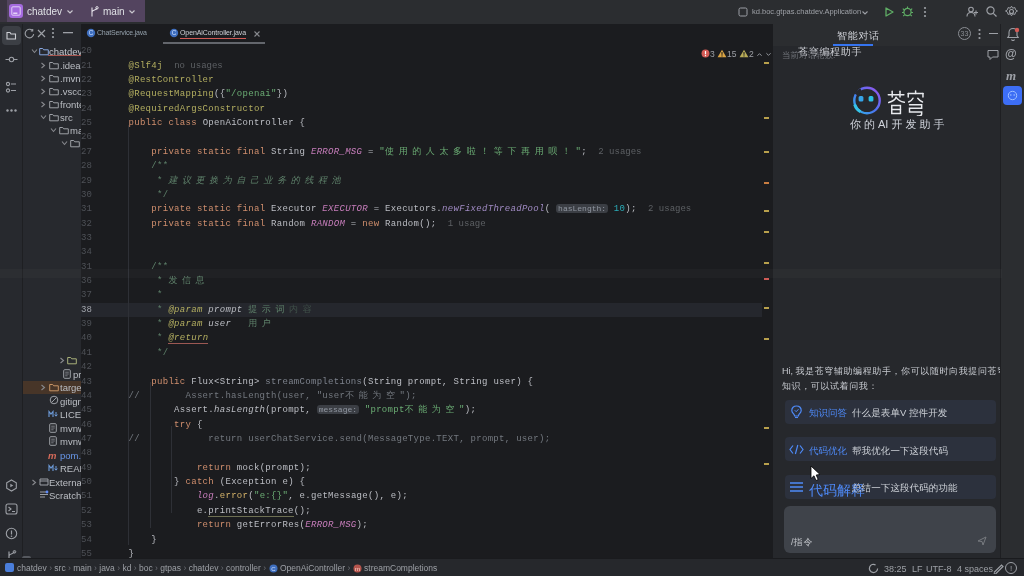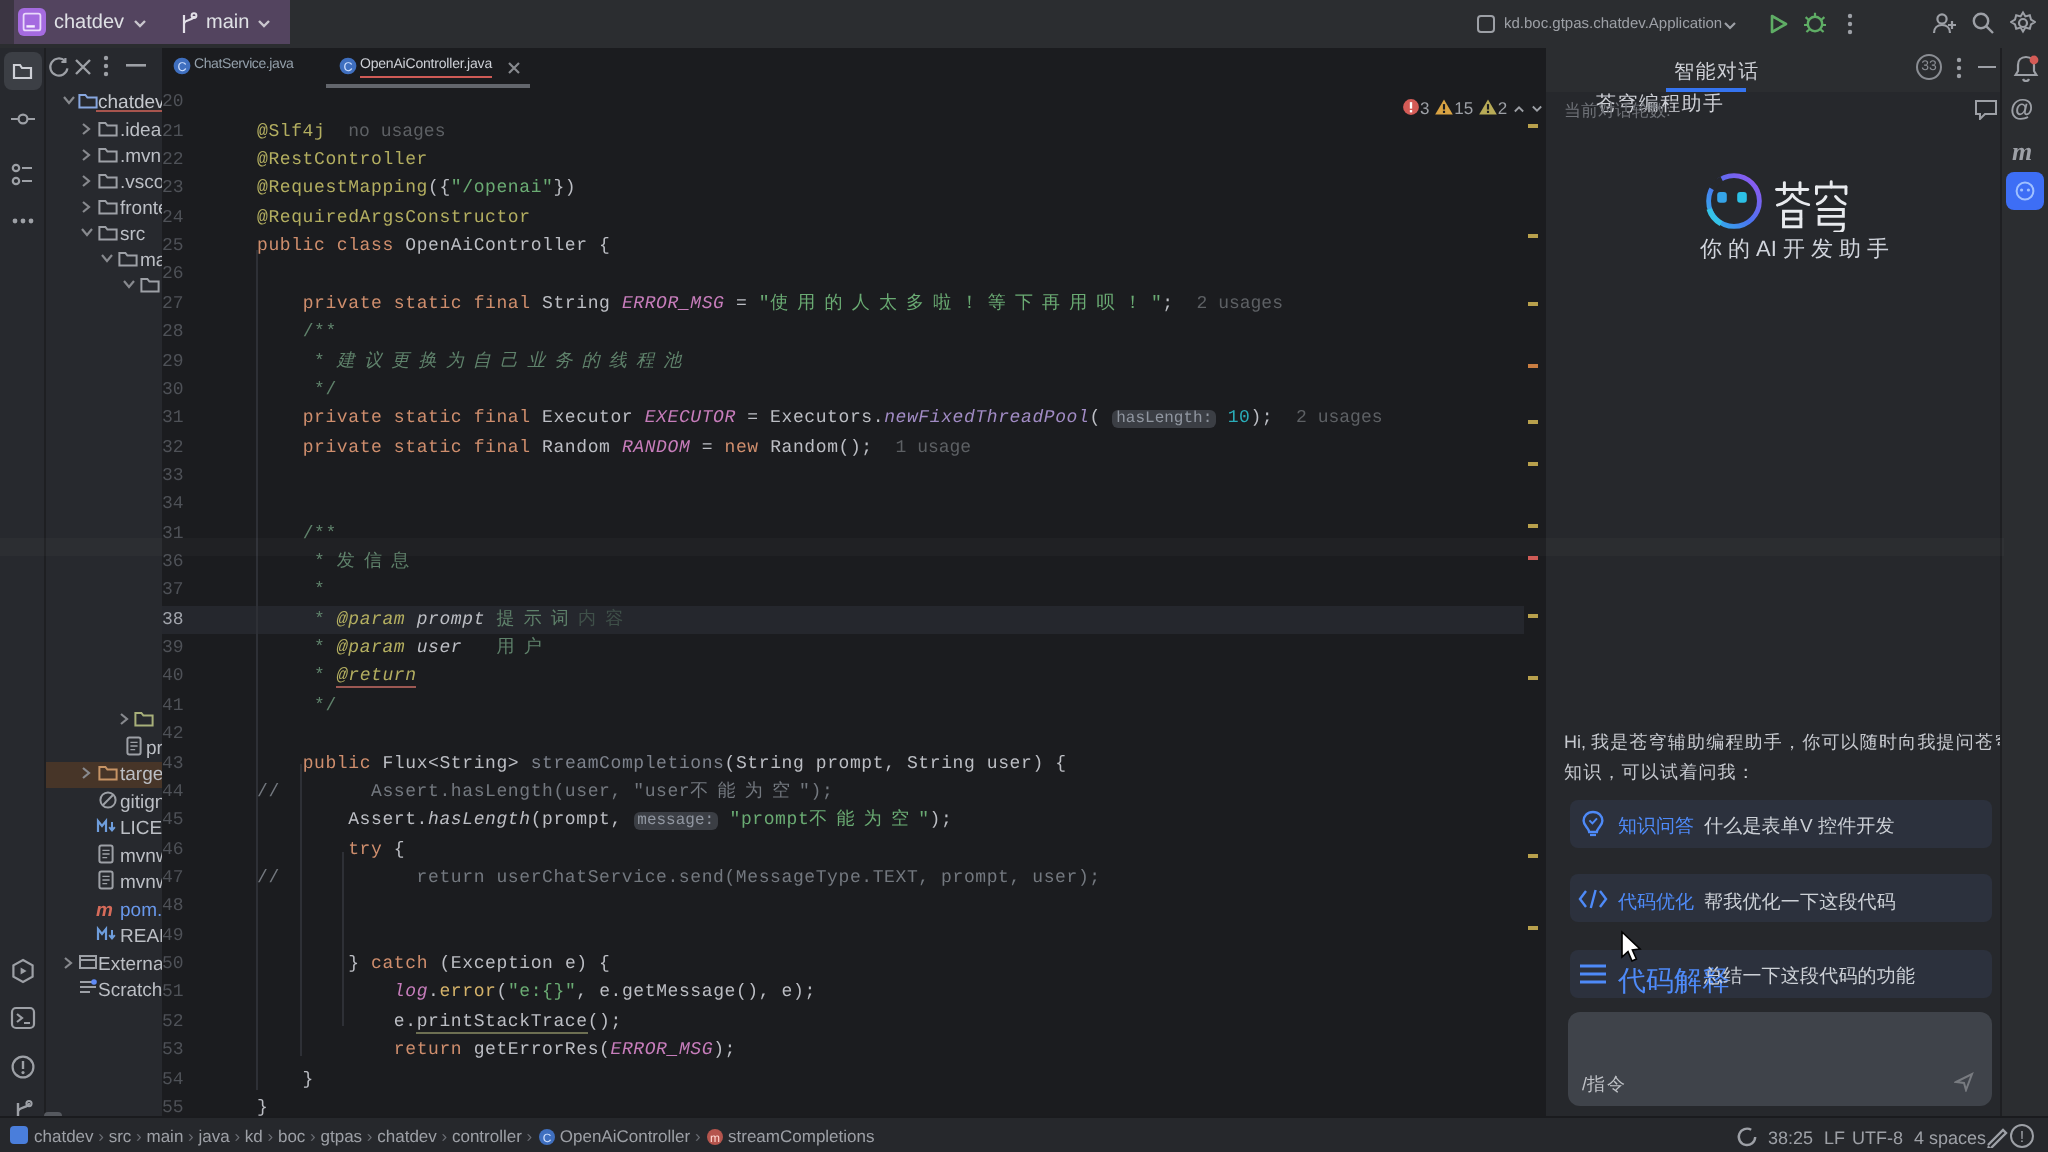--- a/index.html
+++ b/index.html
@@ -75,21 +75,21 @@
         <div class="cl" style="top:272.10px"><span class="ln">39</span><span class="cd">    <span class="jd"> * </span><i class="an">@param </i><i>user </i>&nbsp;&nbsp;<span class="jd"><span class="cjk">用户</span></span></span></div>
         <div class="cl" style="top:286.46px"><span class="ln">40</span><span class="cd">    <span class="jd"> * </span><i class="an" style="border-bottom:1px solid #9c5853">@return</i></span></div>
         <div class="cl" style="top:300.82px"><span class="ln">41</span><span class="cd">    <span class="jd"> */</span></span></div>
         <div class="cl" style="top:315.18px"><span class="ln">42</span></div>
         <div class="cl" style="top:329.54px"><span class="ln">43</span><span class="cd">    <span class="kw">public </span>Flux&lt;String&gt; <span class="dim">streamCompletions</span>(String prompt, String user) {</span></div>
         <div class="cl" style="top:343.90px"><span class="ln">44</span><span class="cd"><span class="cm">//        Assert.hasLength(user, "user<span class="cjk">不能为空</span>");</span></span></div>
         <div class="cl" style="top:358.26px"><span class="ln">45</span><span class="cd">        Assert.<i>hasLength</i>(prompt, <span class="inlay">message:</span> <span class="st">"prompt<span class="cjk">不能为空</span>"</span>);</span></div>
         <div class="cl" style="top:372.62px"><span class="ln">46</span><span class="cd">        <span class="kw">try </span>{</span></div>
         <div class="cl" style="top:386.98px"><span class="ln">47</span><span class="cd"><span class="cm">//            return userChatService.send(MessageType.TEXT, prompt, user);</span></span></div>
         <div class="cl" style="top:401.34px"><span class="ln">48</span><span class="cd"></span></div>
-        <div class="cl" style="top:415.70px"><span class="ln">49</span></div>
+        <div class="cl" style="top:415.70px"><span class="ln">49</span><span class="cd">            <span class="kw">return </span>mock(prompt);</span></div>
         <div class="cl" style="top:430.06px"><span class="ln">50</span><span class="cd">        } <span class="kw">catch </span>(Exception e) {</span></div>
         <div class="cl" style="top:444.42px"><span class="ln">51</span><span class="cd">            <i class="cn">log</i>.<span class="yl">error</span>(<span class="st">"e:{}"</span>, e.getMessage(), e);</span></div>
         <div class="cl" style="top:458.78px"><span class="ln">52</span><span class="cd">            e.<span style="border-bottom:1px solid #6d6f52">printStackTrace</span>();</span></div>
         <div class="cl" style="top:473.14px"><span class="ln">53</span><span class="cd">            <span class="kw">return </span>getErrorRes(<i class="cn">ERROR_MSG</i>);</span></div>
         <div class="cl" style="top:487.50px"><span class="ln">54</span><span class="cd">    }</span></div>
         <div class="cl" style="top:501.86px"><span class="ln">55</span><span class="cd">}</span></div>
       </div>
  <div id="inspect" class="abs" style="left:620px;top:4px;font-size:8.5px;color:#9da0a6;white-space:nowrap;letter-spacing:0;">
   <svg width="9" height="9" viewBox="0 0 10 10" style="vertical-align:-1px">
           <circle cx="5" cy="5" r="4.4" fill="#d45b56"></circle>

